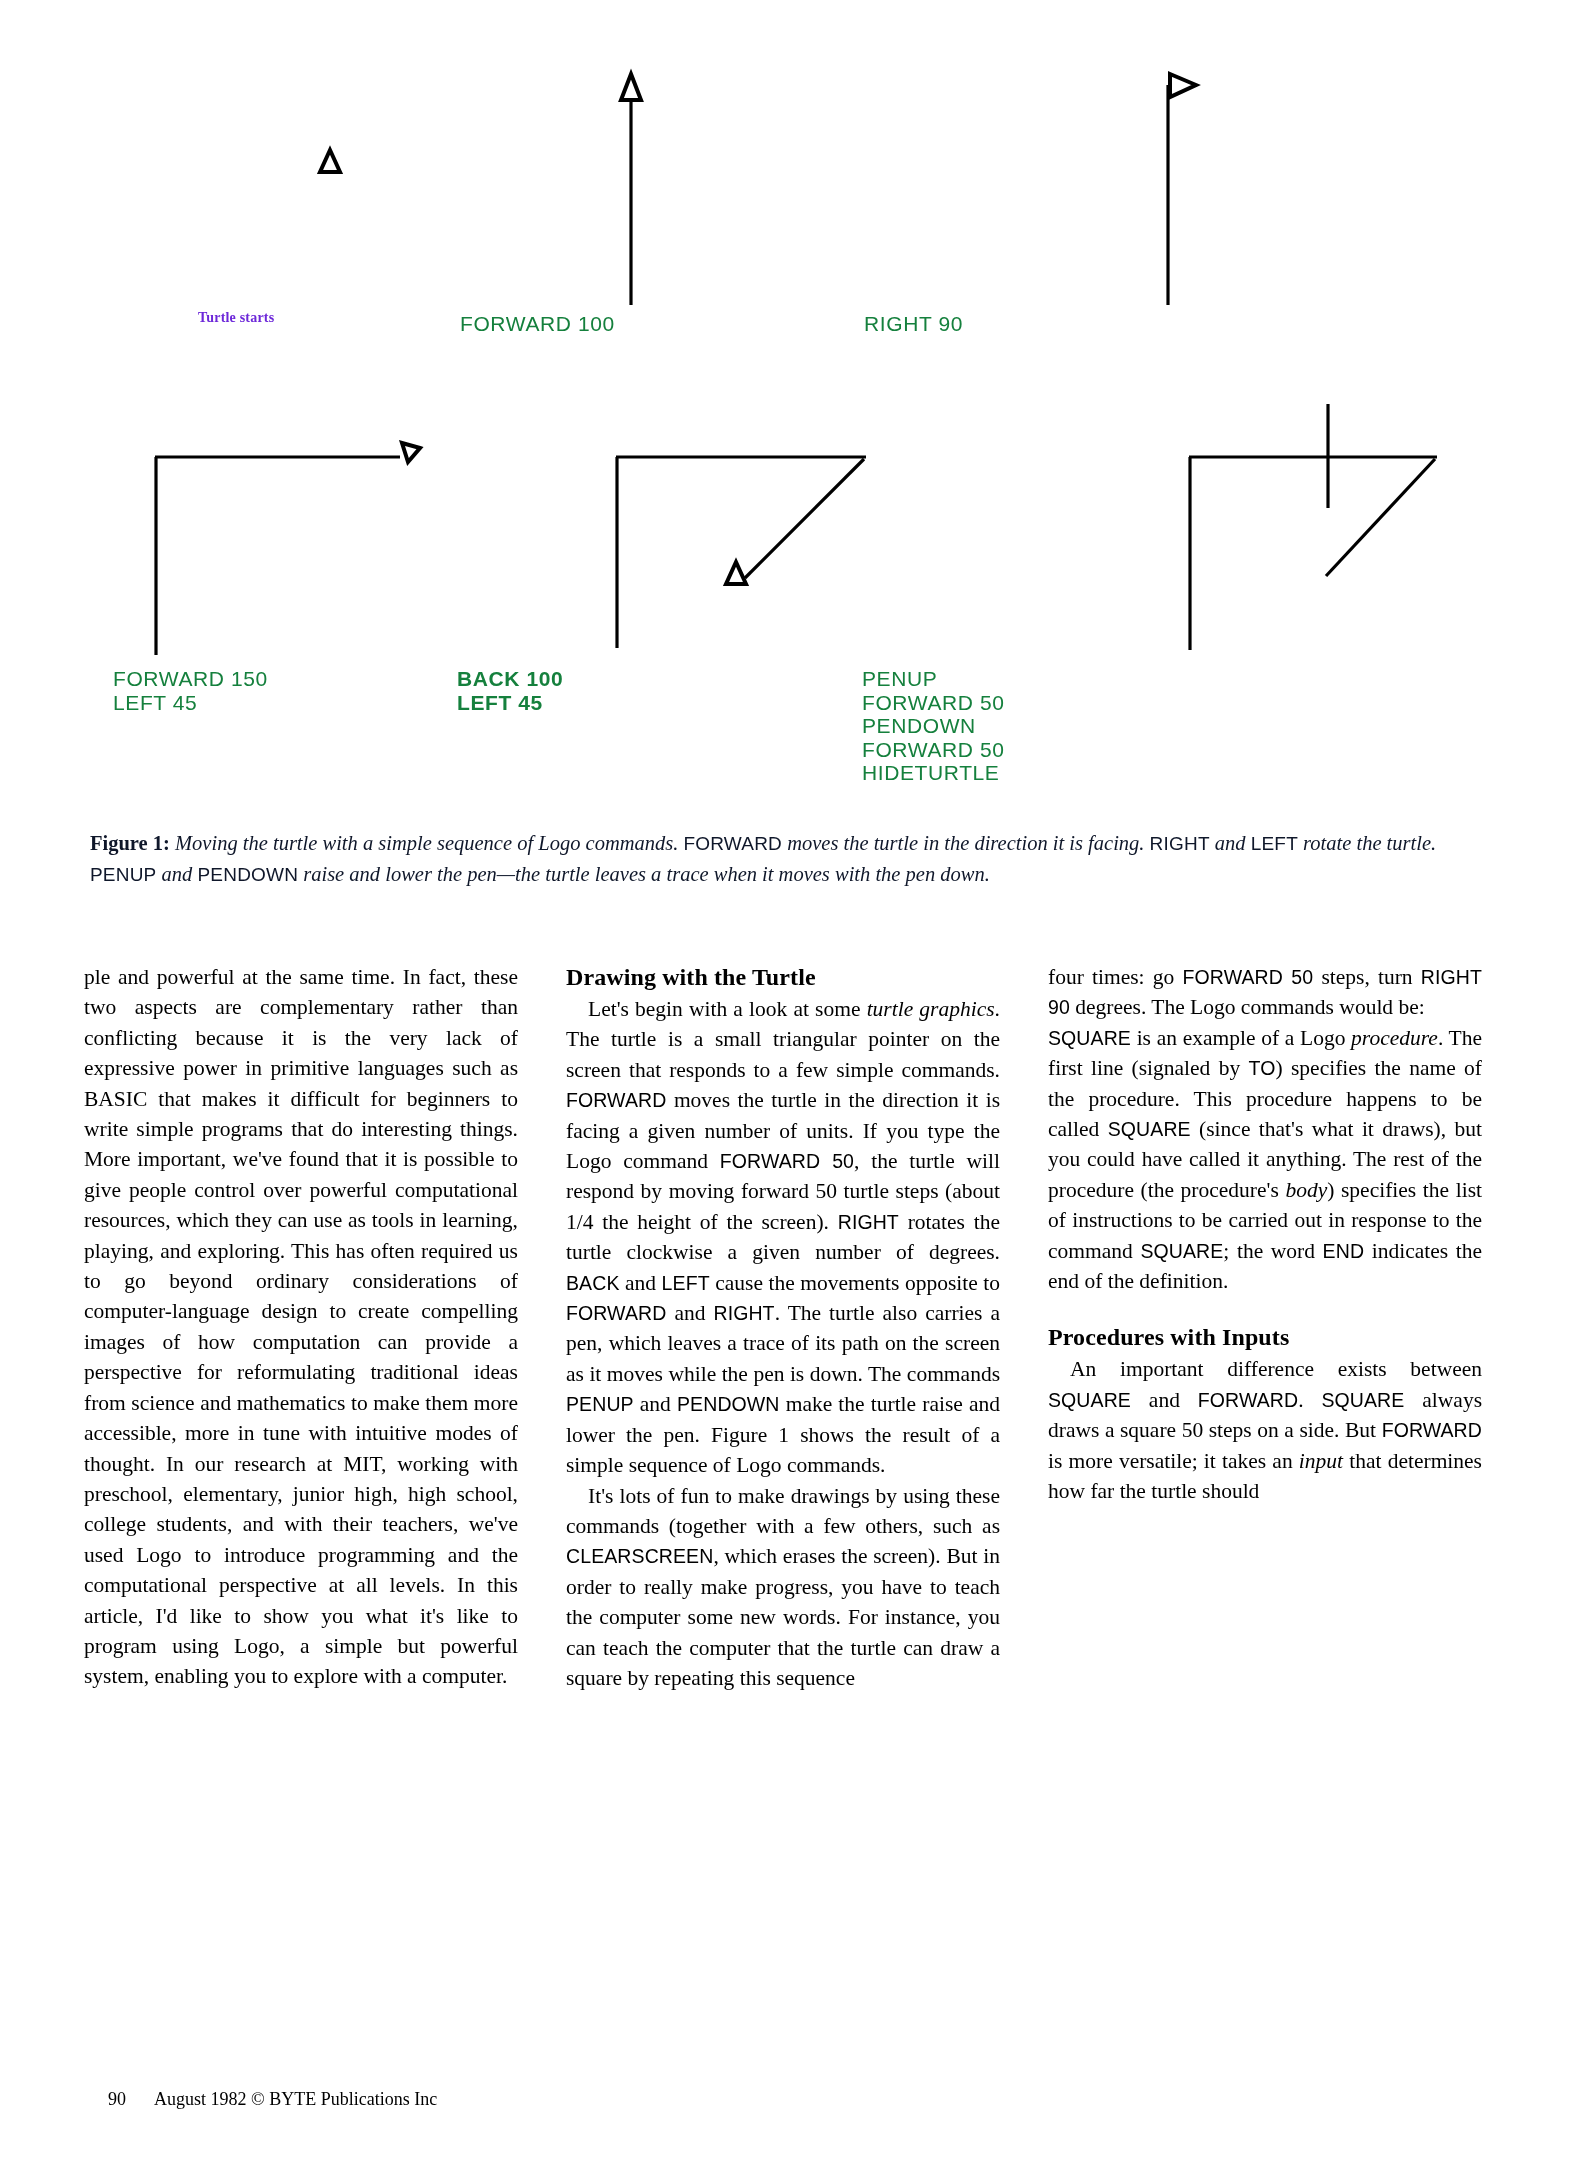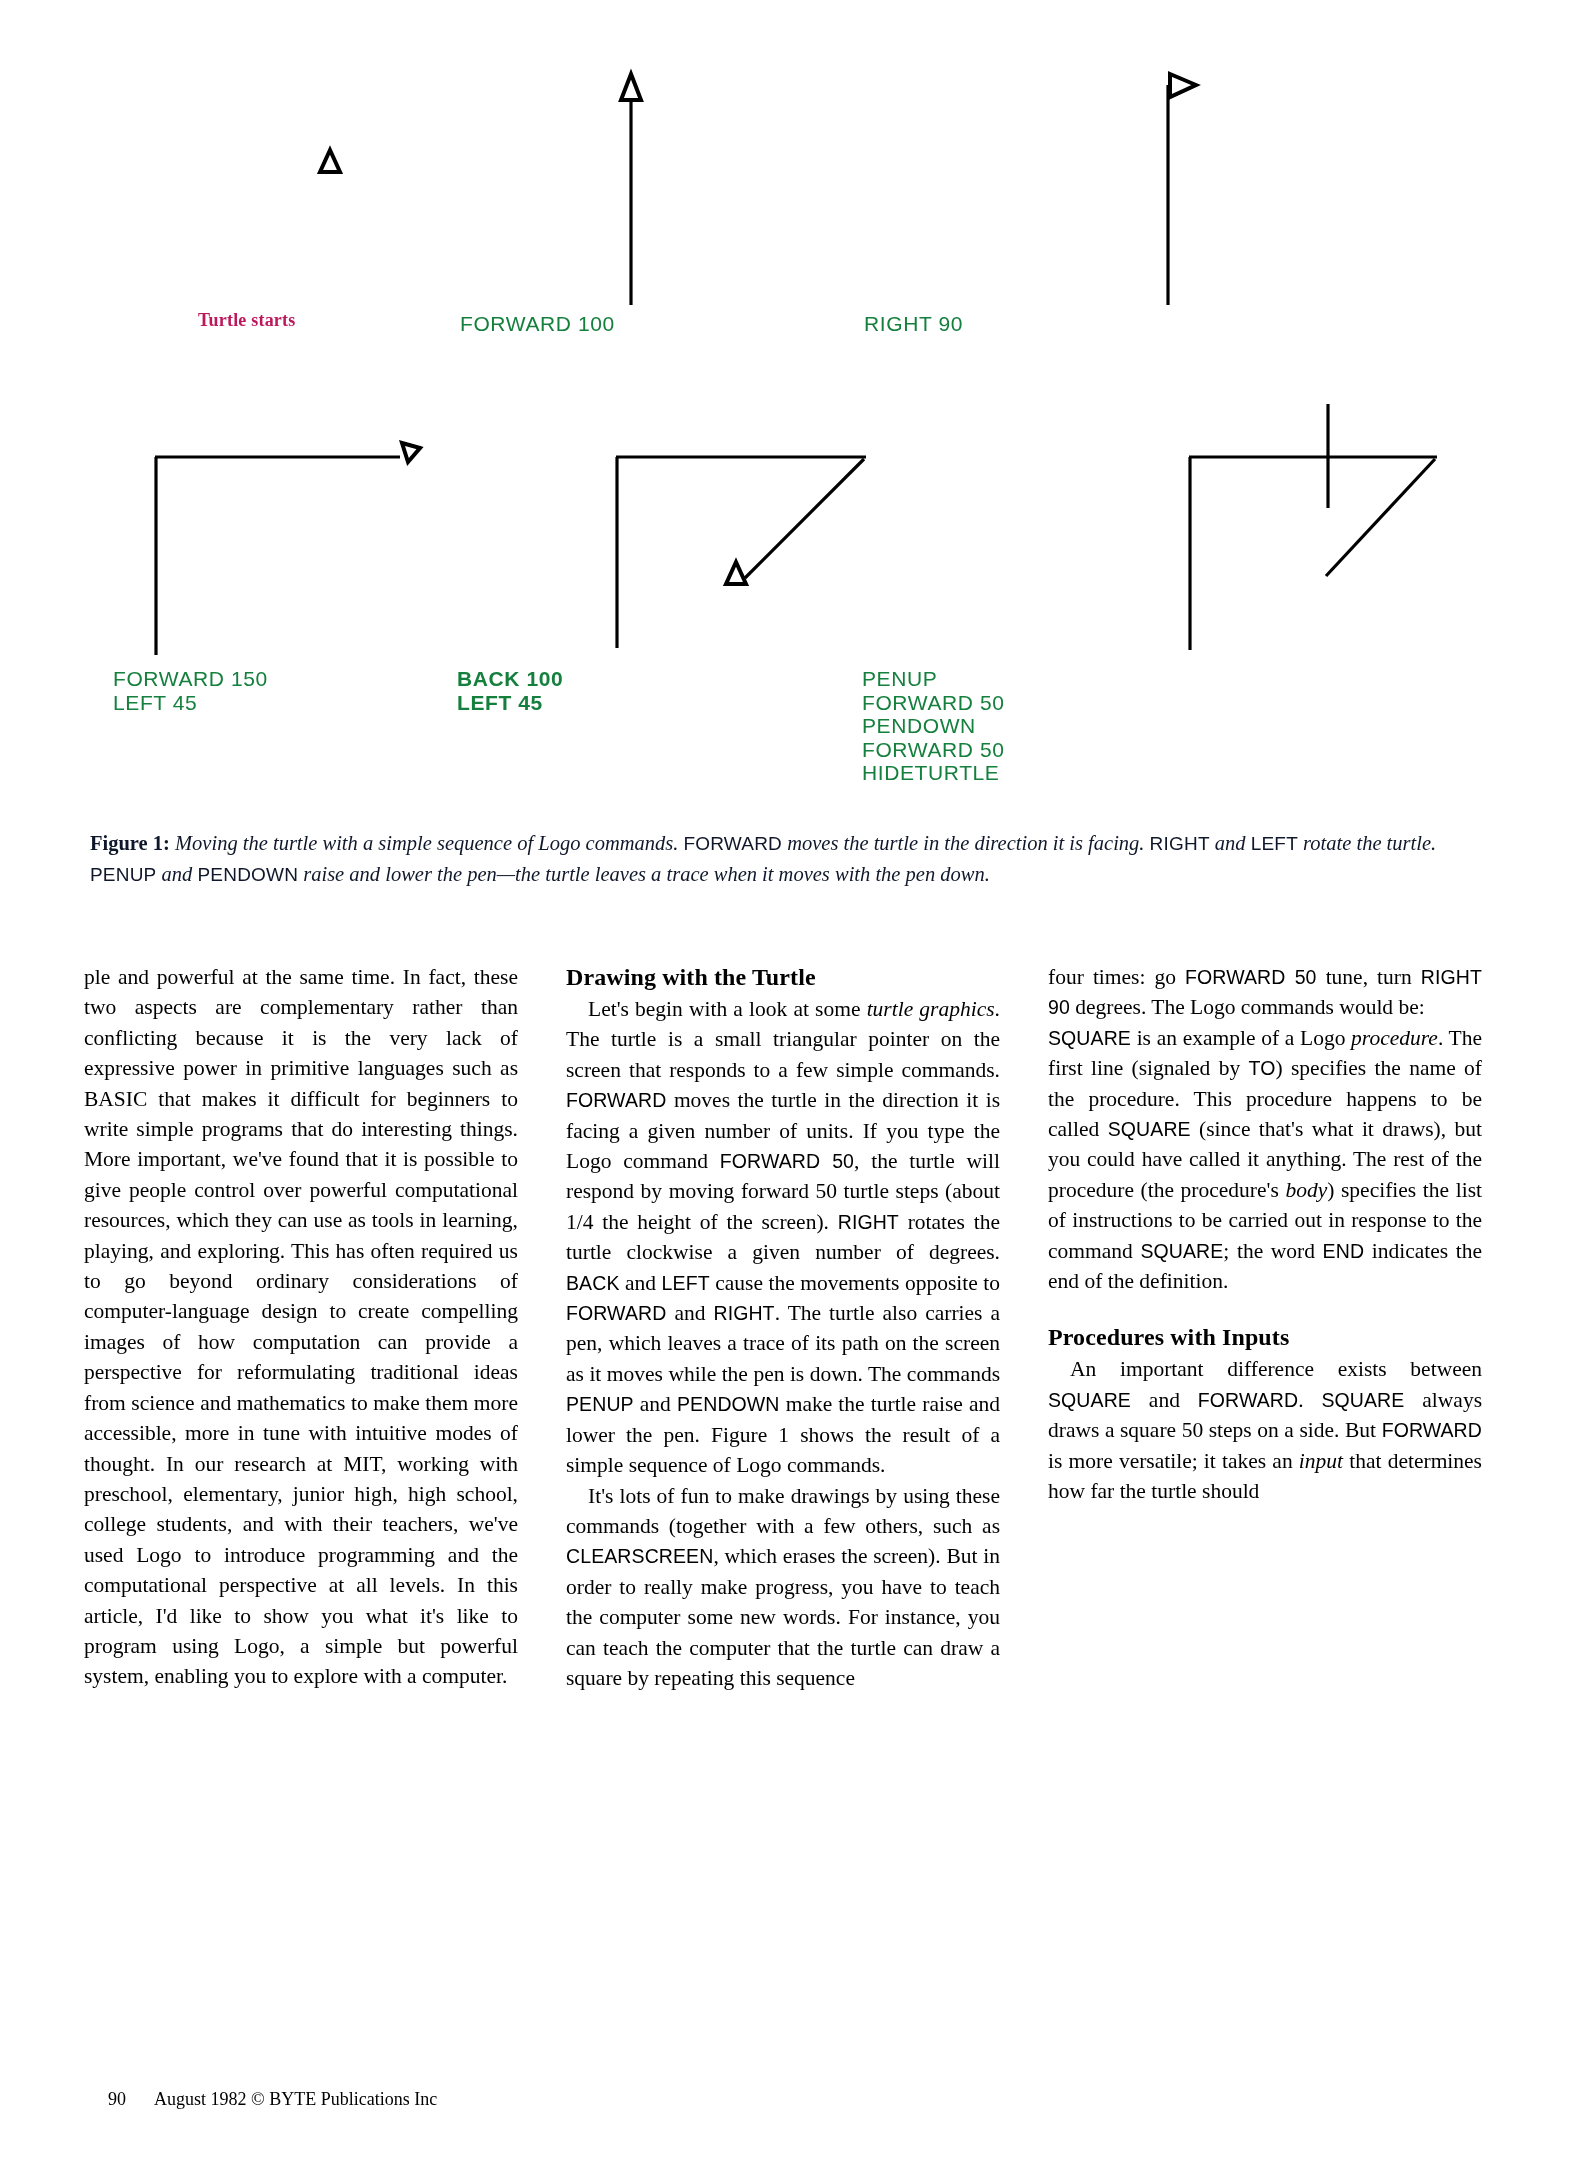--- a/index.html
+++ b/index.html
@@ -45,23 +45,23 @@
     letter-spacing: 0.6px;
     line-height: 23.5px;
     color: #15803d;
     white-space: pre;
   }
 
   .fig-label-serif {
     position: absolute;
     font-family: "Liberation Serif", serif;
     font-weight: bold;
-    font-size: 18px;
+    font-size: 14px;
     letter-spacing: 0.2px;
-    color: #be185d;
+    color: #6d28d9;
     white-space: pre;
   }
 
   
   .caption {
     position: absolute;
     left: 90px;
     top: 828px;
     width: 1400px;
     font-family: "Liberation Serif", serif;
@@ -235,21 +235,21 @@
       <p>ple and powerful at the same time. In fact, these two aspects are complementary rather than conflicting because it is the very lack of expressive power in primitive languages such as BASIC that makes it difficult for beginners to write simple programs that do interesting things. More important, we've found that it is possible to give people control over powerful computational resources, which they can use as tools in learning, playing, and exploring. This has often required us to go beyond ordinary considerations of computer-language design to create compelling images of how computation can provide a perspective for reformulating traditional ideas from science and mathematics to make them more accessible, more in tune with intuitive modes of thought. In our research at MIT, working with preschool, elementary, junior high, high school, college students, and with their teachers, we've used Logo to introduce programming and the computational perspective at all levels. In this article, I'd like to show you what it's like to program using Logo, a simple but powerful system, enabling you to explore with a computer.</p>
     </div>
 
     <div class="col">
       <h2>Drawing with the Turtle</h2>
       <p class="indent"><span>Let's begin with a look at some </span><span class="ital">turtle graphics</span><span>. The turtle is a small triangular pointer on the screen that responds to a few simple commands. </span><span class="cmd">FORWARD</span><span> moves the turtle in the direction it is facing a given number of units. If you type the Logo command </span><span class="cmd">FORWARD 50</span><span>, the turtle will respond by moving forward 50 turtle steps (about 1/4 the height of the screen). </span><span class="cmd">RIGHT</span><span> rotates the turtle clockwise a given number of degrees. </span><span class="cmd">BACK</span><span> and </span><span class="cmd">LEFT</span><span> cause the movements opposite to </span><span class="cmd">FORWARD</span><span> and </span><span class="cmd">RIGHT</span><span>. The turtle also carries a pen, which leaves a trace of its path on the screen as it moves while the pen is down. The commands </span><span class="cmd">PENUP</span><span> and </span><span class="cmd">PENDOWN</span><span> make the turtle raise and lower the pen. Figure 1 shows the result of a simple sequence of Logo commands.</span></p>
       <p class="indent"><span>It's lots of fun to make drawings by using these commands (together with a few others, such as </span><span class="cmd">CLEARSCREEN</span><span>, which erases the screen). But in order to really make progress, you have to teach the computer some new words. For instance, you can teach the computer that the turtle can draw a square by repeating this sequence</span></p>
     </div>
 
     <div class="col">
-      <p><span>four times: go </span><span class="cmd">FORWARD 50</span><span> tune, turn </span><span class="cmd">RIGHT 90</span><span> degrees. The Logo commands would be:</span></p>
+      <p><span>four times: go </span><span class="cmd">FORWARD 50</span><span> steps, turn </span><span class="cmd">RIGHT 90</span><span> degrees. The Logo commands would be:</span></p>
 
 
       <p><span class="cmd">SQUARE</span><span> is an example of a Logo </span><span class="ital">procedure</span><span>. The first line (signaled by </span><span class="cmd">TO</span><span>) specifies the name of the procedure. This procedure happens to be called </span><span class="cmd">SQUARE</span><span> (since that's what it draws), but you could have called it anything. The rest of the procedure (the procedure's </span><span class="ital">body</span><span>) specifies the list of instructions to be carried out in response to the command </span><span class="cmd">SQUARE</span><span>; the word </span><span class="cmd">END</span><span> indicates the end of the definition.</span></p>
 
 
       <h2 class="spaced">Procedures with Inputs</h2>
 
       <p class="indent"><span>An important difference exists between </span><span class="cmd">SQUARE</span><span> and </span><span class="cmd">FORWARD</span><span>. </span><span class="cmd">SQUARE</span><span> always draws a square 50 steps on a side. But </span><span class="cmd">FORWARD</span><span> is more versatile; it takes an </span><span class="ital">input</span><span> that determines how far the turtle should</span></p>
     </div>
   </div>

